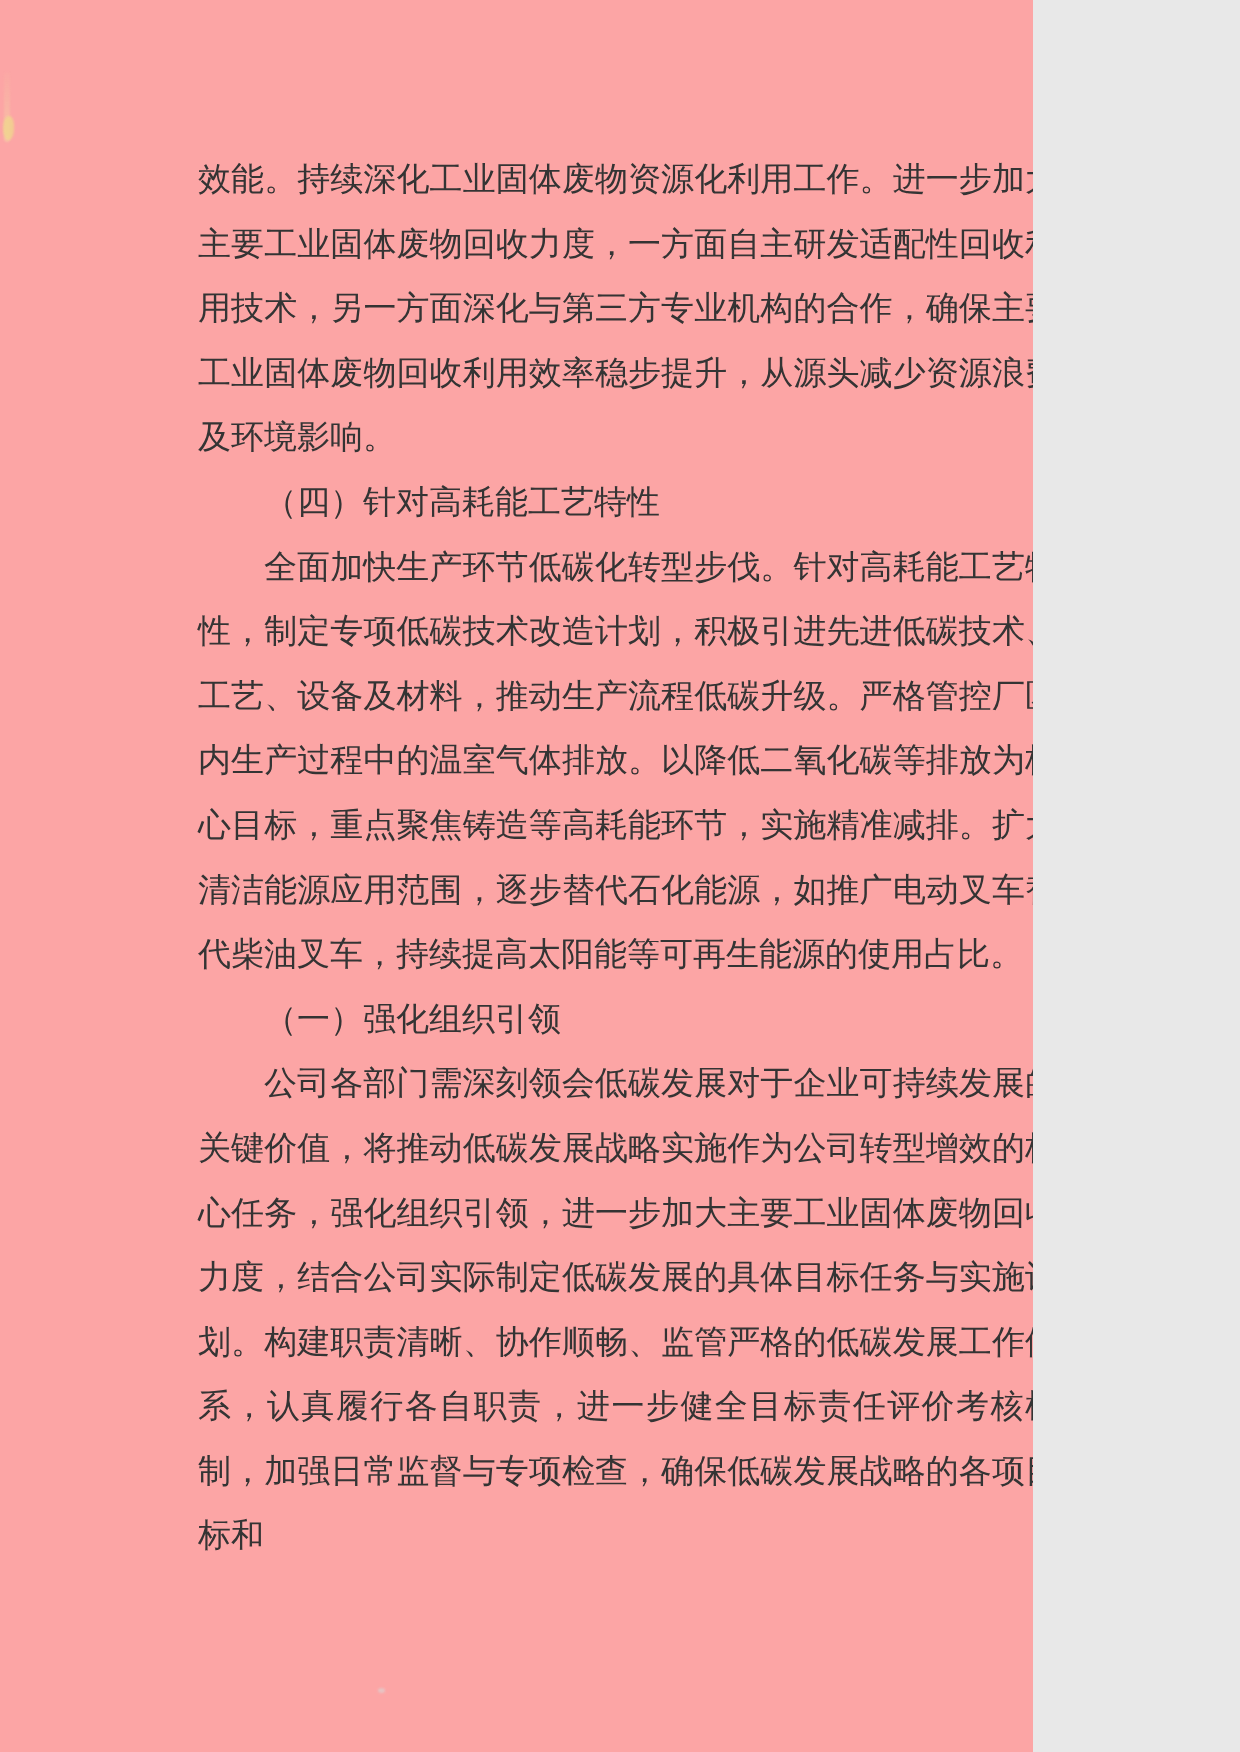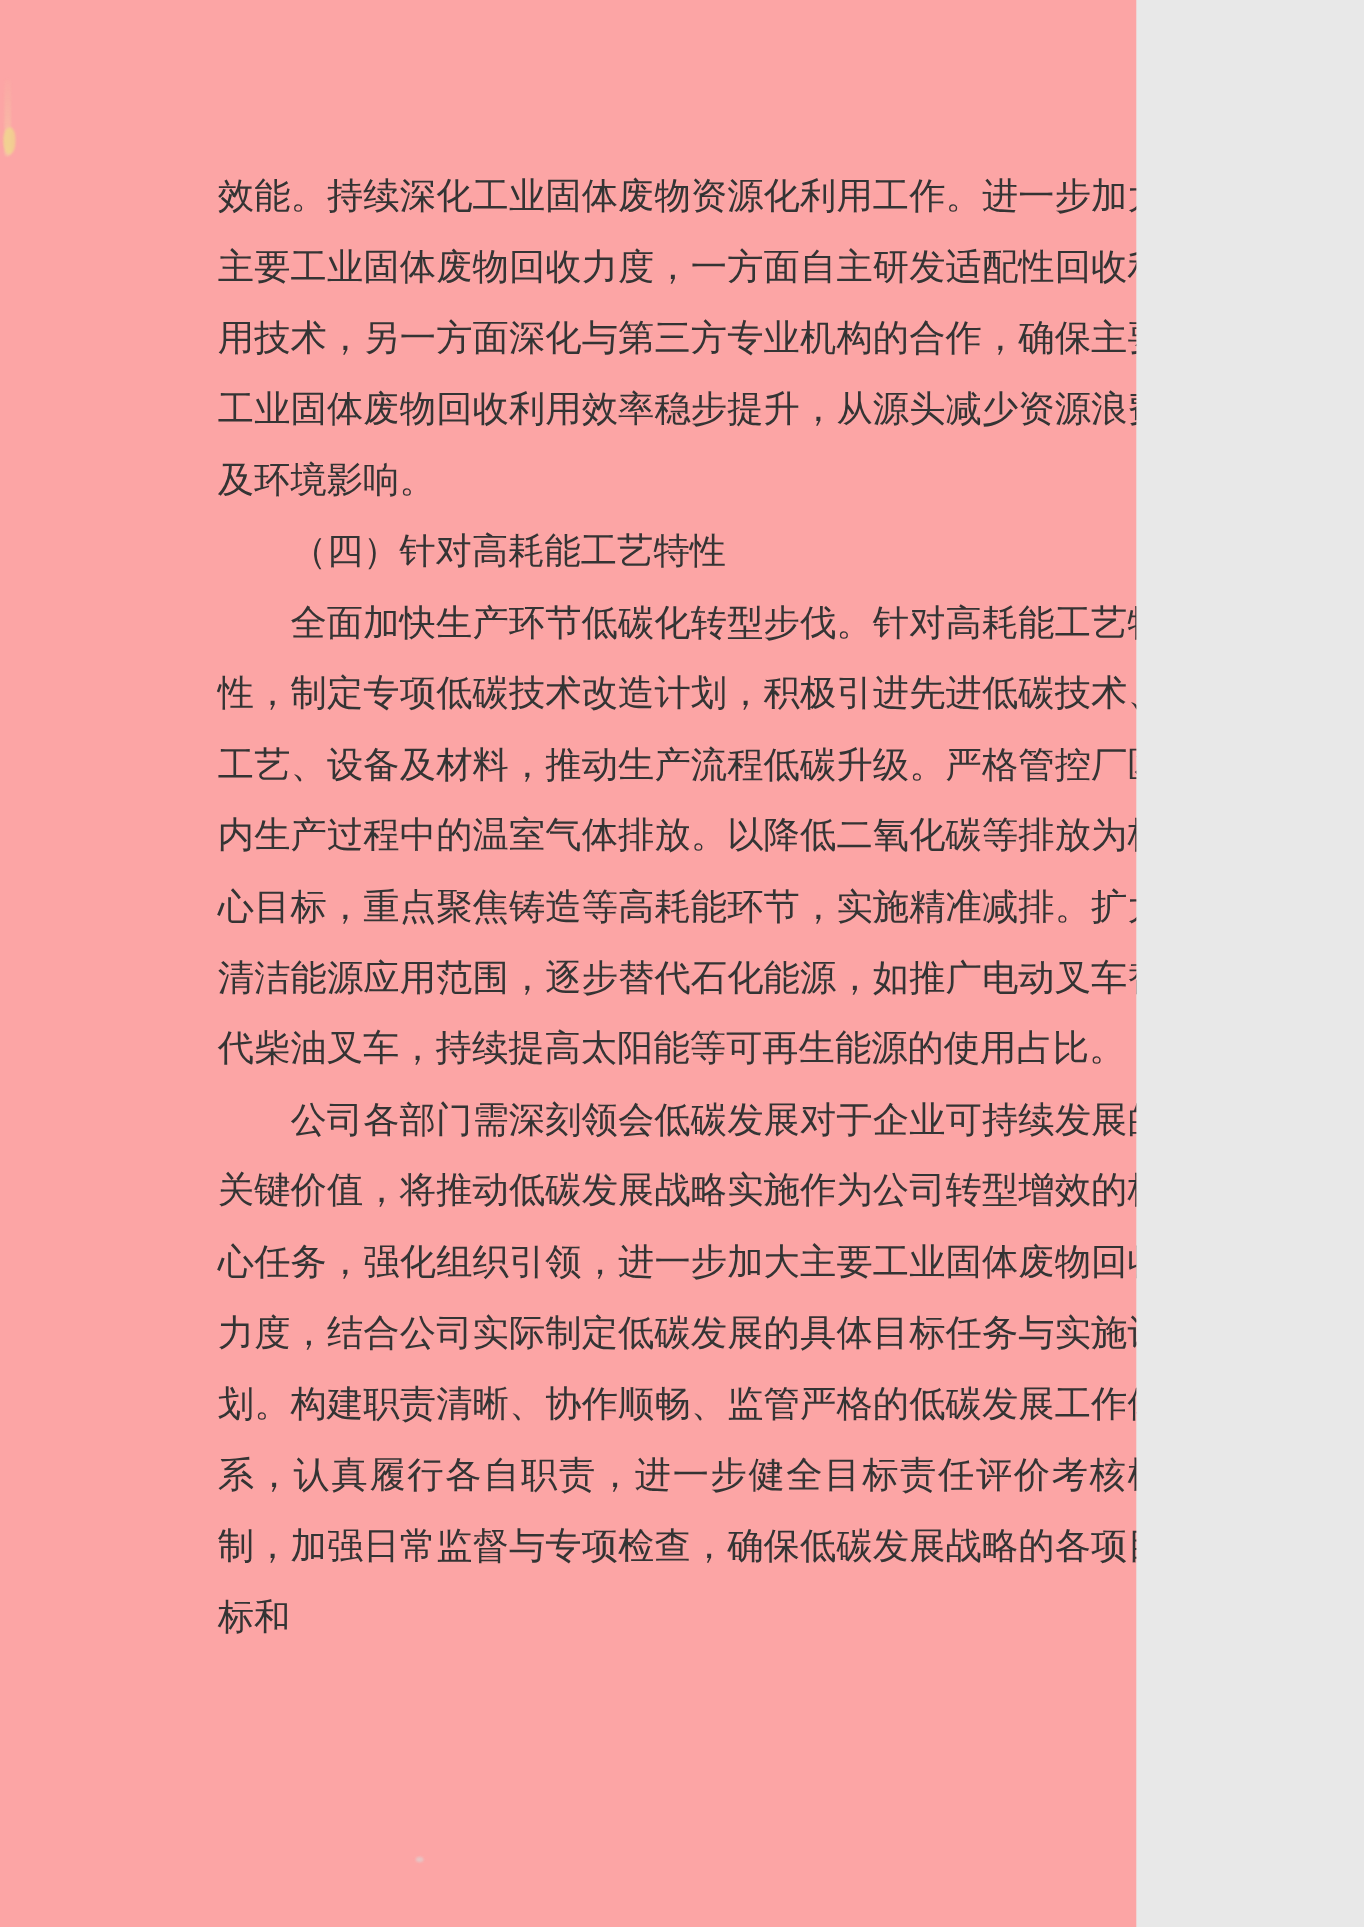--- a/index.html
+++ b/index.html
@@ -66,16 +66,17 @@
 <div class="page">
 
   <div class="artifact artifact-streak"></div>
   <div class="artifact artifact-blob"></div>
   <div class="artifact artifact-dot"></div>
 
   <div class="text-block">
     <p class="para no-indent">效能。持续深化工业固体废物资源化利用工作。进一步加大主要工业固体废物回收力度，一方面自主研发适配性回收利用技术，另一方面深化与第三方专业机构的合作，确保主要工业固体废物回收利用效率稳步提升，从源头减少资源浪费及环境影响。</p>
     <p class="para">（四）针对高耗能工艺特性</p>
     <p class="para">全面加快生产环节低碳化转型步伐。针对高耗能工艺特性，制定专项低碳技术改造计划，积极引进先进低碳技术、工艺、设备及材料，推动生产流程低碳升级。严格管控厂区内生产过程中的温室气体排放。以降低二氧化碳等排放为核心目标，重点聚焦铸造等高耗能环节，实施精准减排。扩大清洁能源应用范围，逐步替代石化能源，如推广电动叉车替代柴油叉车，持续提高太阳能等可再生能源的使用占比。</p>
+    <p class="para">（一）强化组织引领</p>
     <p class="para">公司各部门需深刻领会低碳发展对于企业可持续发展的关键价值，将推动低碳发展战略实施作为公司转型增效的核心任务，强化组织引领，进一步加大主要工业固体废物回收力度，结合公司实际制定低碳发展的具体目标任务与实施计划。构建职责清晰、协作顺畅、监管严格的低碳发展工作体系，认真履行各自职责，进一步健全目标责任评价考核机制，加强日常监督与专项检查，确保低碳发展战略的各项目标和</p>
   </div>
 
 </div>
 
 </body></html>

